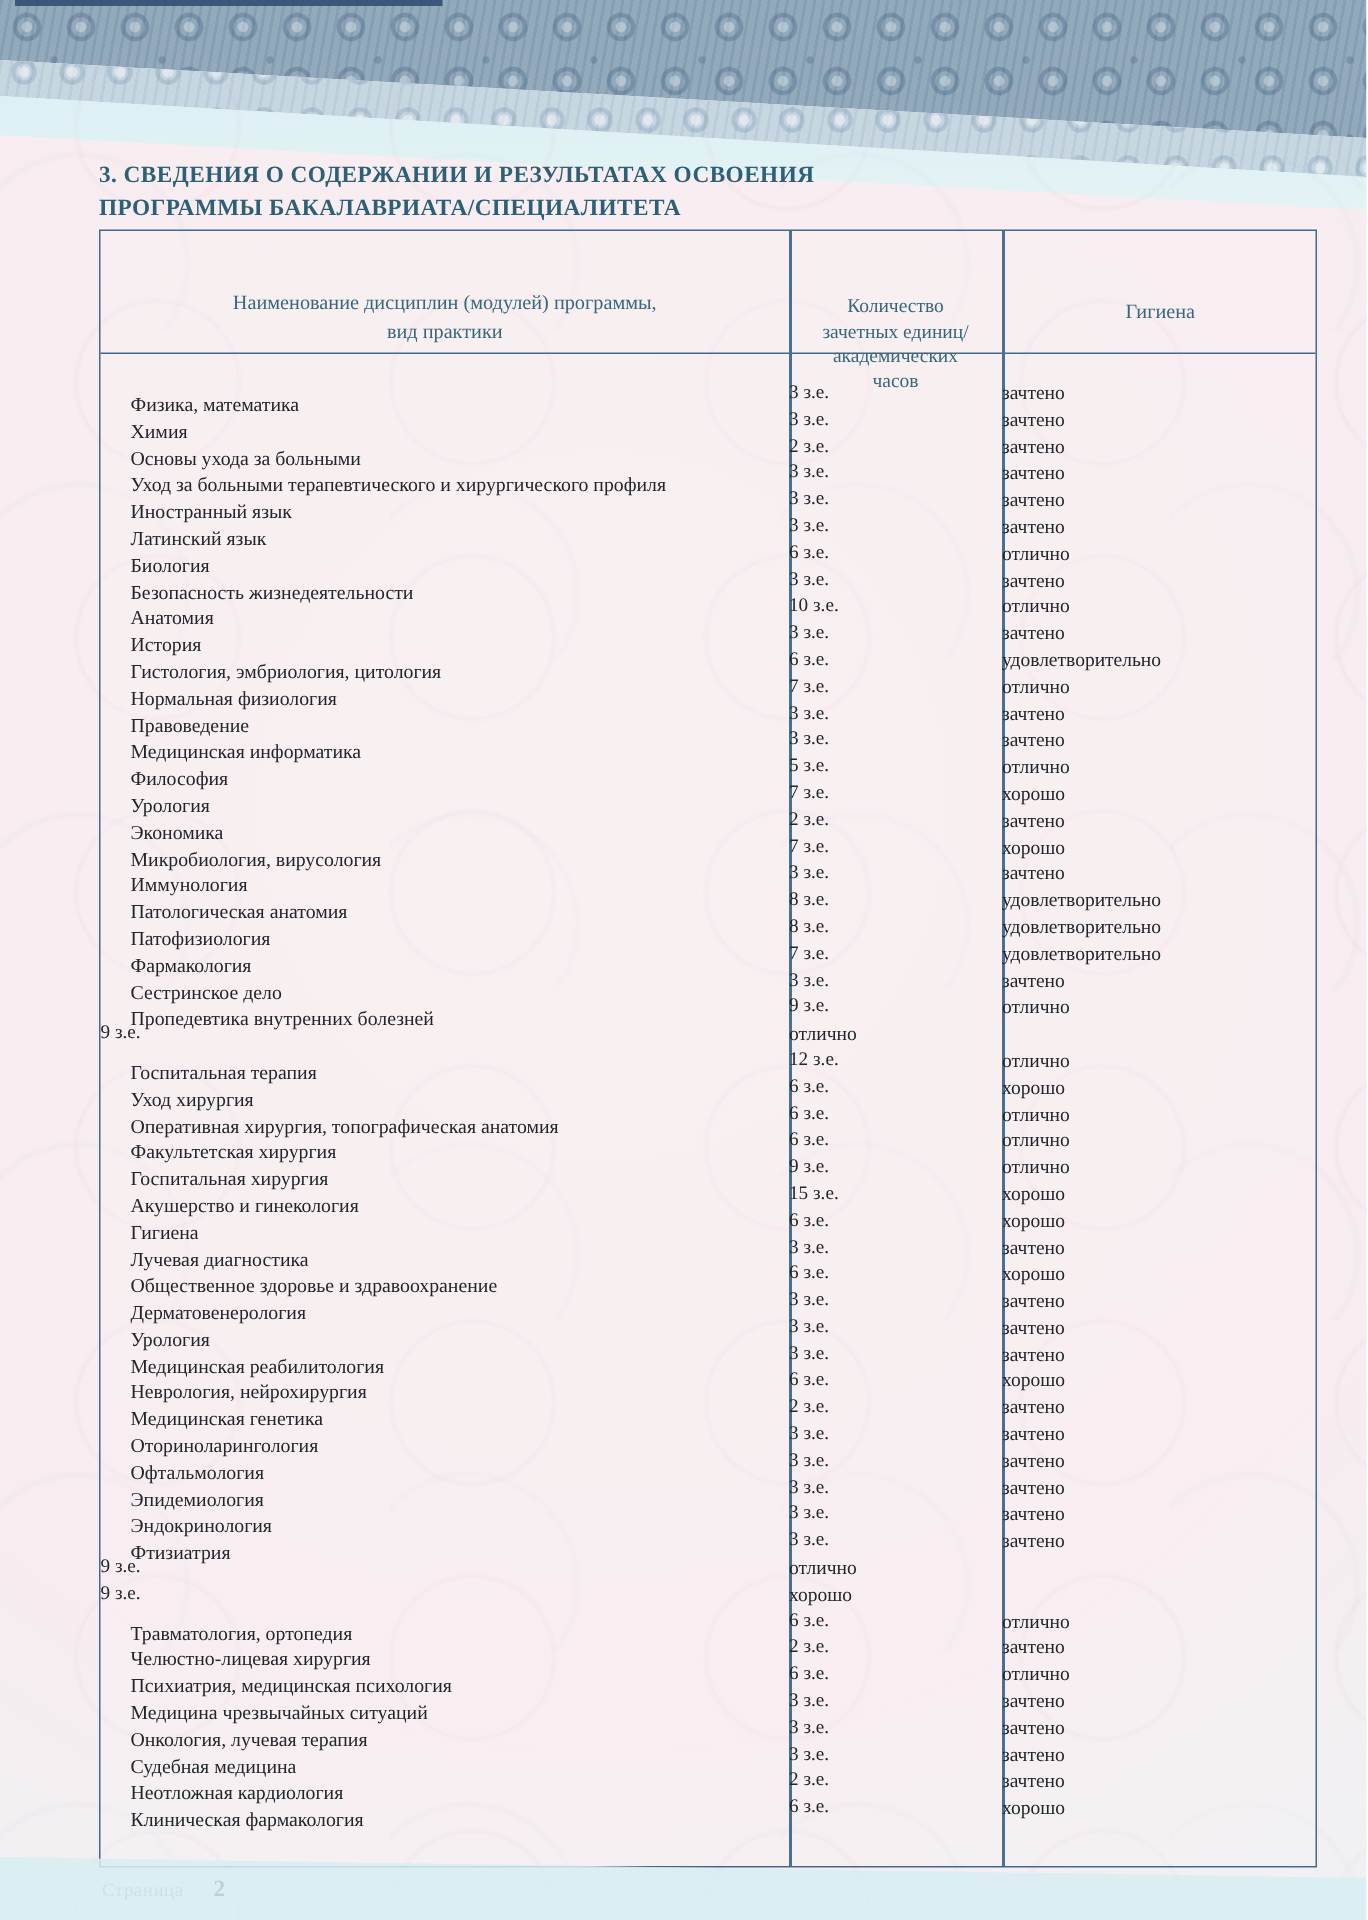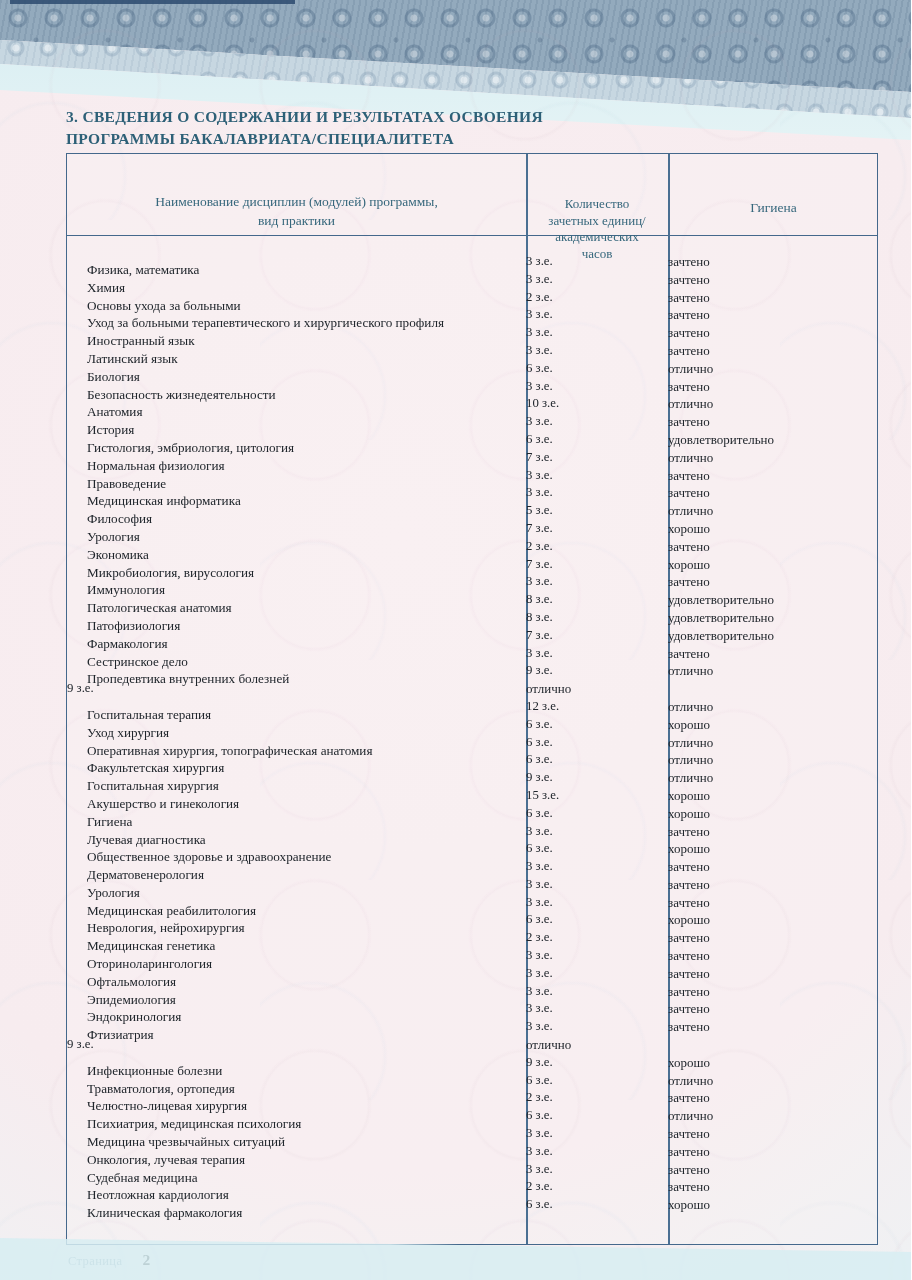--- a/index.html
+++ b/index.html
@@ -360,21 +360,20 @@
         <div class="row">
           <span class="cell-name">Фтизиатрия</span>
           <span class="cell-credits">3 з.е.</span>
           <span class="cell-grade">зачтено</span>
         </div>
         <div class="row">
           <span class="cell-credits">9 з.е.</span>
           <span class="cell-grade">отлично</span>
         </div>
         <div class="row">
-          <span class="cell-name">Инфекционные болезни</span>
           <span class="cell-credits">9 з.е.</span>
           <span class="cell-grade">хорошо</span>
         </div>
         <div class="row">
           <span class="cell-name">Травматология, ортопедия</span>
           <span class="cell-credits">6 з.е.</span>
           <span class="cell-grade">отлично</span>
         </div>
         <div class="row">
           <span class="cell-name">Челюстно-лицевая хирургия</span>

